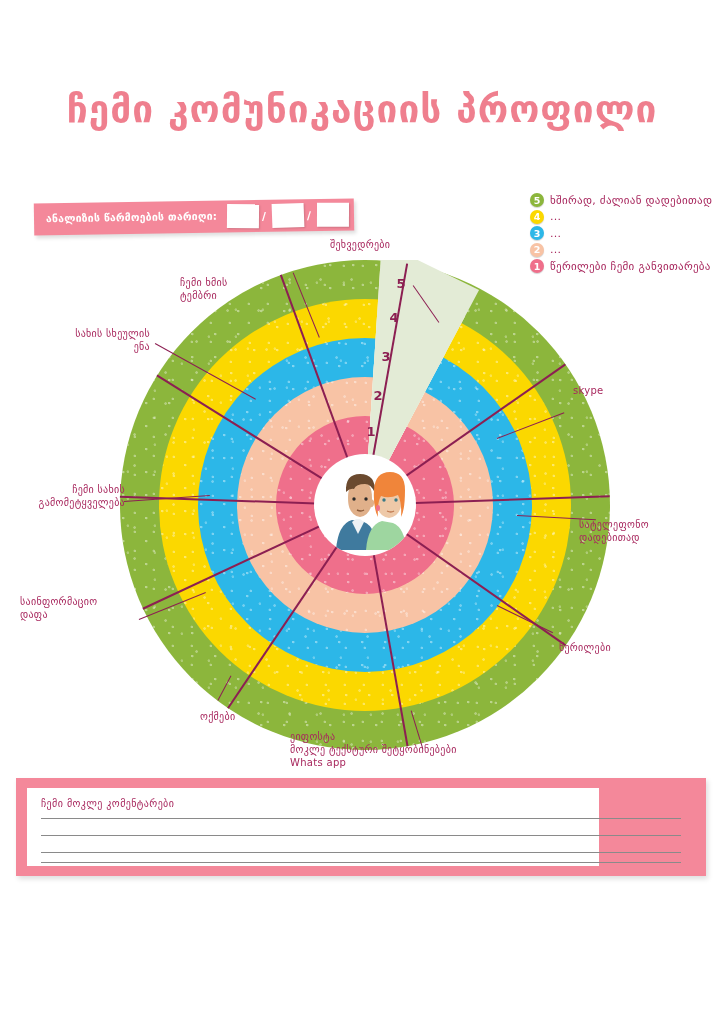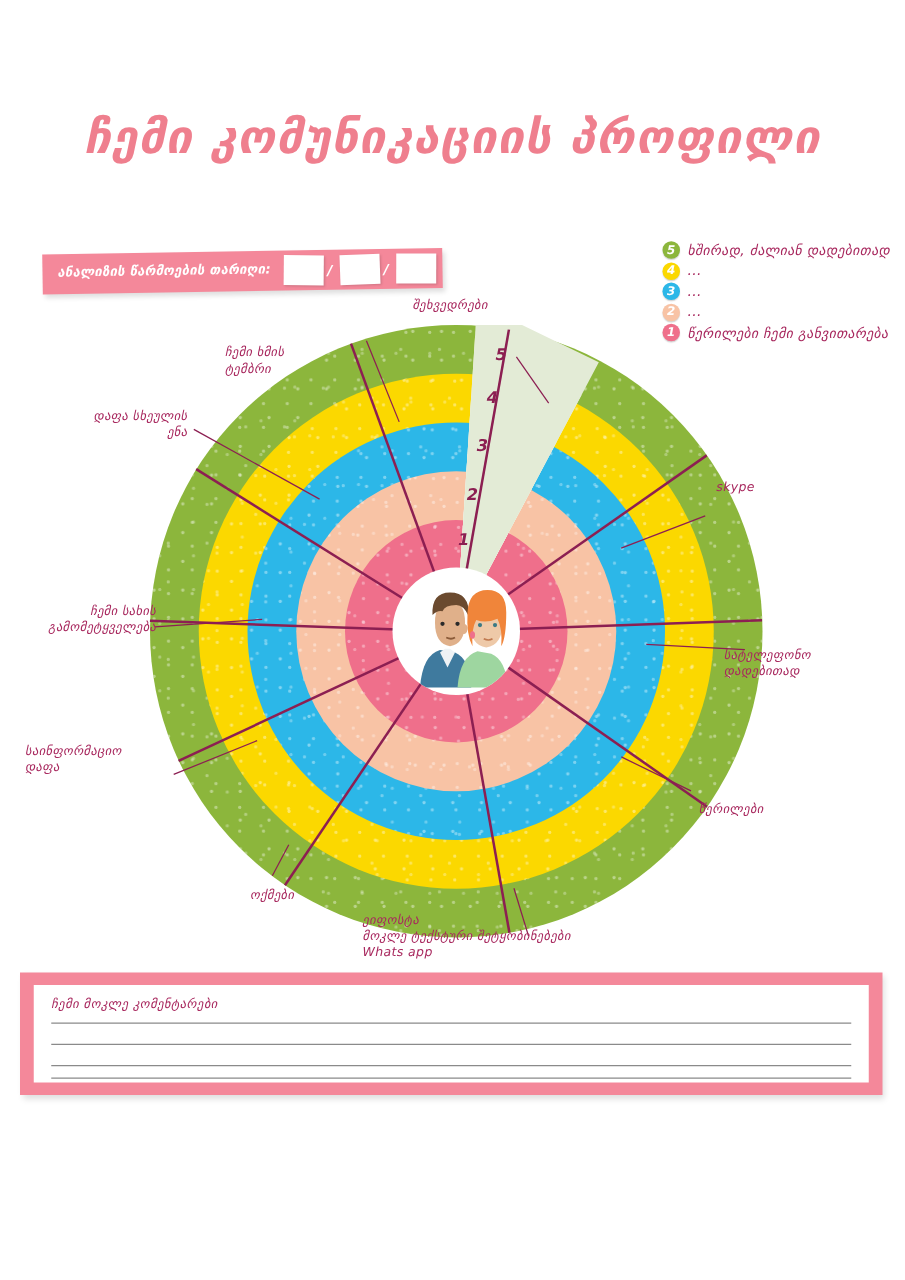--- a/index.html
+++ b/index.html
@@ -1,21 +1,21 @@
 <!DOCTYPE html>
 <html><head>
 <meta charset="utf-8">
 <style>
   html,body{margin:0;padding:0;}
   body{
     width:724px;height:1024px;background:#ffffff;position:relative;
     font-family:"DejaVu Sans","Liberation Sans",sans-serif;
     overflow:hidden;
   }
-  .page{position:absolute;inset:0;font-style:italic;}
+  .page{position:absolute;inset:0;}
 
   
   .title{
     position:absolute;top:88px;left:0;width:724px;text-align:center;
     font-size:37px;font-weight:bold;color:#ef7f8e;letter-spacing:1px;
     white-space:nowrap;
   }
 
   
   .datebar{
@@ -94,21 +94,21 @@
   .lbl.c{text-align:left;}
   .lbl.r{text-align:right;}
   .leader{position:absolute;height:1.3px;background:#8c1f52;transform-origin:0 50%;}
 
   
   .commentbox{
     position:absolute;left:16px;top:778px;width:690px;height:98px;
     background:#f4889a;box-shadow:2px 3px 5px rgba(0,0,0,.13);
   }
   .comment-inner{
-    position:absolute;left:11px;top:10px;width:668px;height:78px;background:#ffffff;
+    position:absolute;left:11px;top:10px;width:572px;height:78px;background:#ffffff;
   }
   .comment-title{
     position:absolute;left:14px;top:10px;font-size:10px;color:#a8285e;
     letter-spacing:.4px;white-space:nowrap;
   }
   .cline{position:absolute;left:14px;width:640px;height:1px;background:#8a8a8a;}
 </style>
 </head>
 <body>
 
@@ -255,21 +255,21 @@
     </div>
 
     <div class="leader" style="left:124px;top:501px;width:86px;transform:rotate(-4deg);"></div>
     <div class="lbl r" style="left:10px;top:483px;width:115px;">
       <span>ჩემი სახის</span><br>
       <span>გამომეტყველება</span>
     </div>
 
     <div class="leader" style="left:155px;top:343px;width:115px;transform:rotate(29deg);"></div>
     <div class="lbl r" style="left:40px;top:327px;width:110px;">
-      <span>დაფა სხეულის</span><br>
+      <span>სახის სხეულის</span><br>
       <span>ენა</span>
     </div>
 
     <div class="leader" style="left:293px;top:272px;width:70px;transform:rotate(68deg);"></div>
     <div class="lbl c" style="left:180px;top:258px;width:120px;margin-top:18px;">
       <span>ჩემი ხმის</span><br>
       <span>ტემბრი</span>
     </div>
   </div>
 

